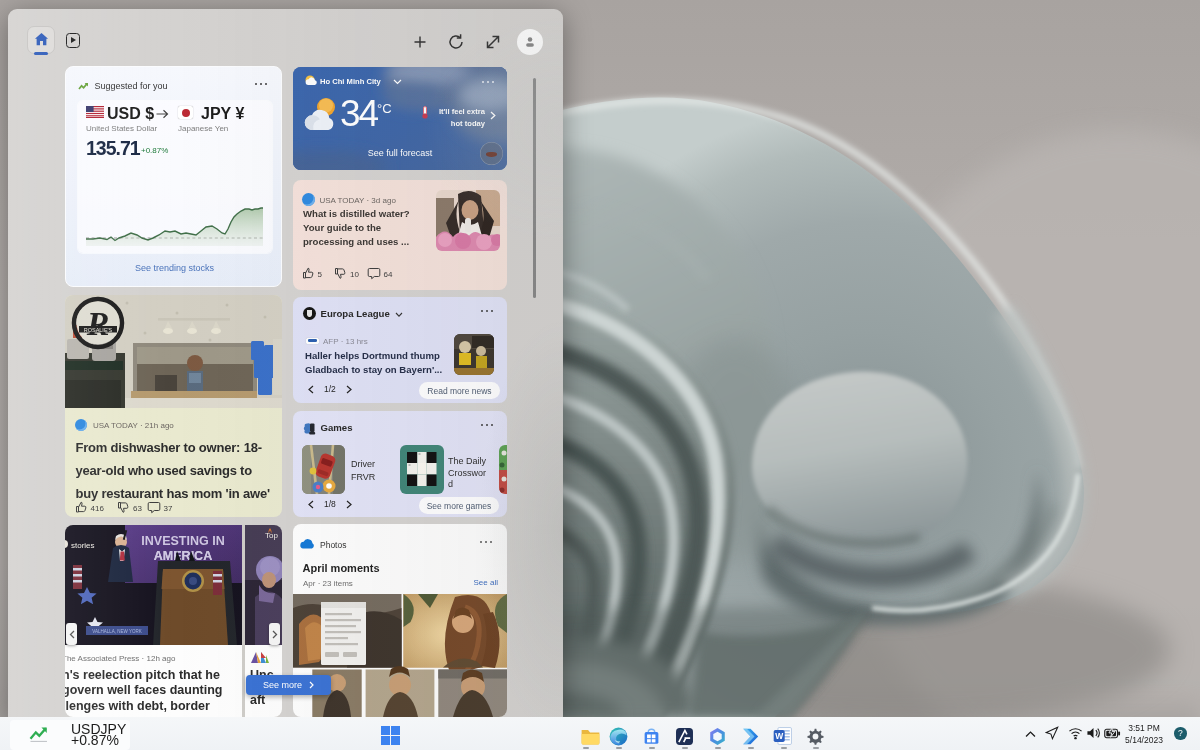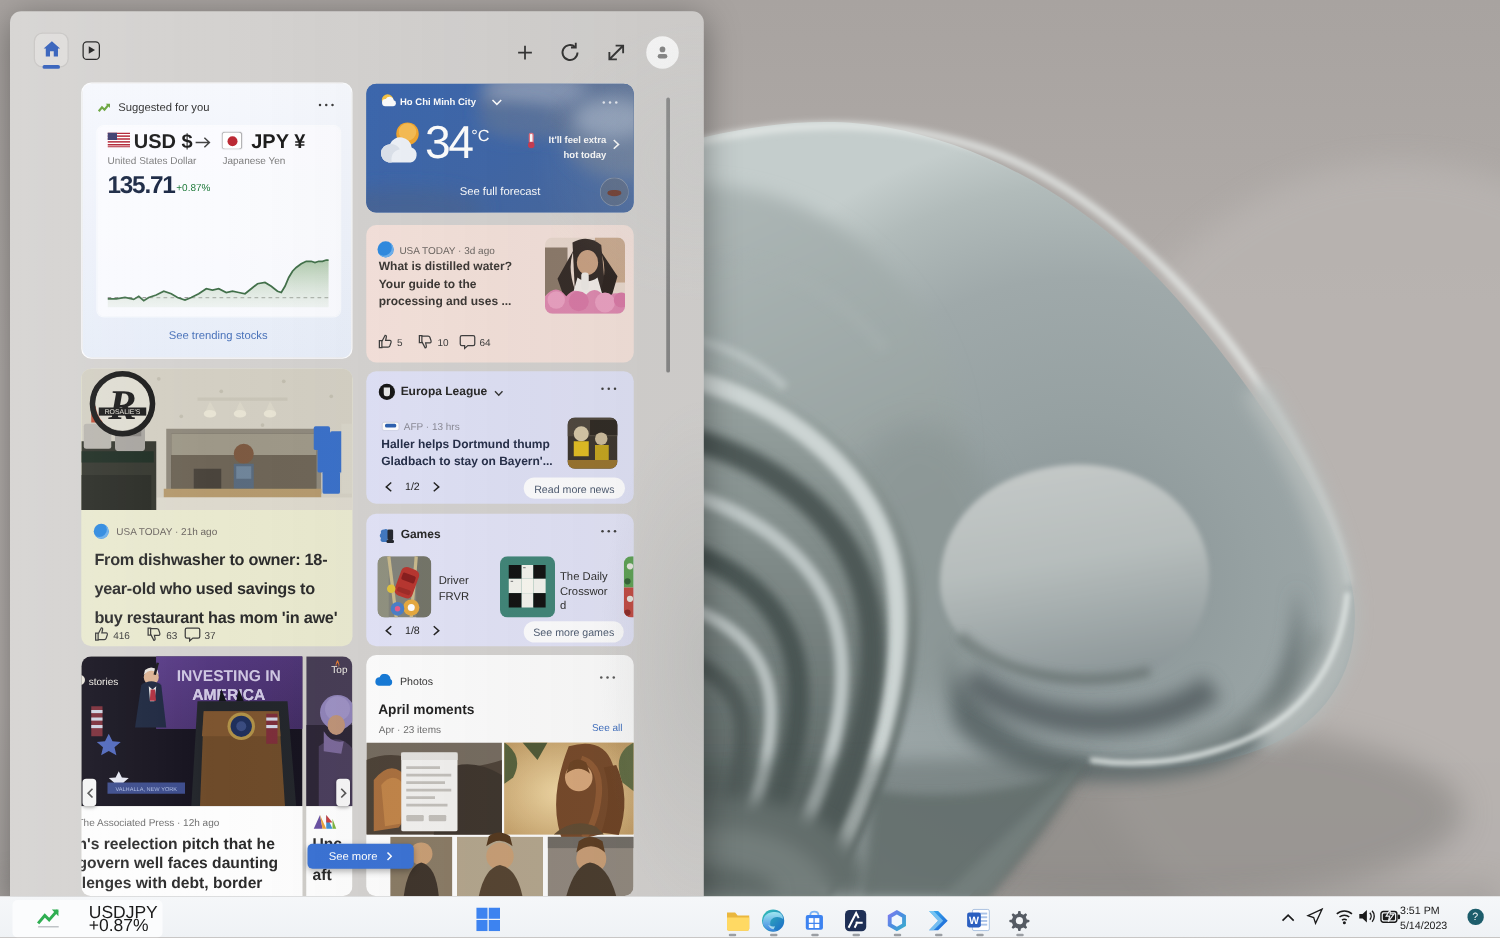--- a/index.html
+++ b/index.html
@@ -711,16 +711,16 @@
     <svg class="abs" style="left:1086px; top:9px;" width="15" height="14" viewBox="0 0 16 15">
       <path d="M1.5 5.5 h2.8 l3.7 -3.4 v10.8 l-3.7 -3.4 h-2.8 Z" fill="#1b1b1b"></path>
       <path d="M10.5 4.5 a4.5 4.5 0 0 1 0 6 M12.5 2.8 a7 7 0 0 1 0 9.4" fill="none" stroke="#1b1b1b" stroke-width="1.2"></path>
     </svg>
     <svg class="abs" style="left:1104px; top:9.5px;" width="17" height="13" viewBox="0 0 18 13">
       <rect x="0.8" y="2" width="13.5" height="9" rx="2" fill="none" stroke="#1b1b1b" stroke-width="1.2"></rect>
       <rect x="15" y="4.5" width="2" height="4" rx="1" fill="#1b1b1b"></rect>
       <rect x="2.4" y="3.6" width="10.3" height="5.8" rx="1" fill="#1b1b1b"></rect>
       <path d="M8.6 0.5 l-3.4 5.4 h3 l-1.2 4.6 4.6 -6.2 h-3 Z" fill="#1b1b1b" stroke="#f0f2f5" stroke-width="1"></path>
     </svg>
-    <div class="abs" style="left:1120px; top:4.5px; width:48px; text-align:left; font-size:8.5px; color:#1b1b1b; line-height:12px;">3:51 PM<br>5/14/2023</div>
+    <div class="abs" style="left:1120px; top:4.5px; width:48px; text-align:center; font-size:8.5px; color:#1b1b1b; line-height:12px;">3:51 PM<br>5/14/2023</div>
     <div class="abs" style="left:1174px; top:10px; width:12.5px; height:12.5px; border-radius:50%; background:#1d5d6b; color:#fff; font-size:8.5px; text-align:center; line-height:12.5px;">?</div>
   </div>
 </div>
 
 </body></html>

